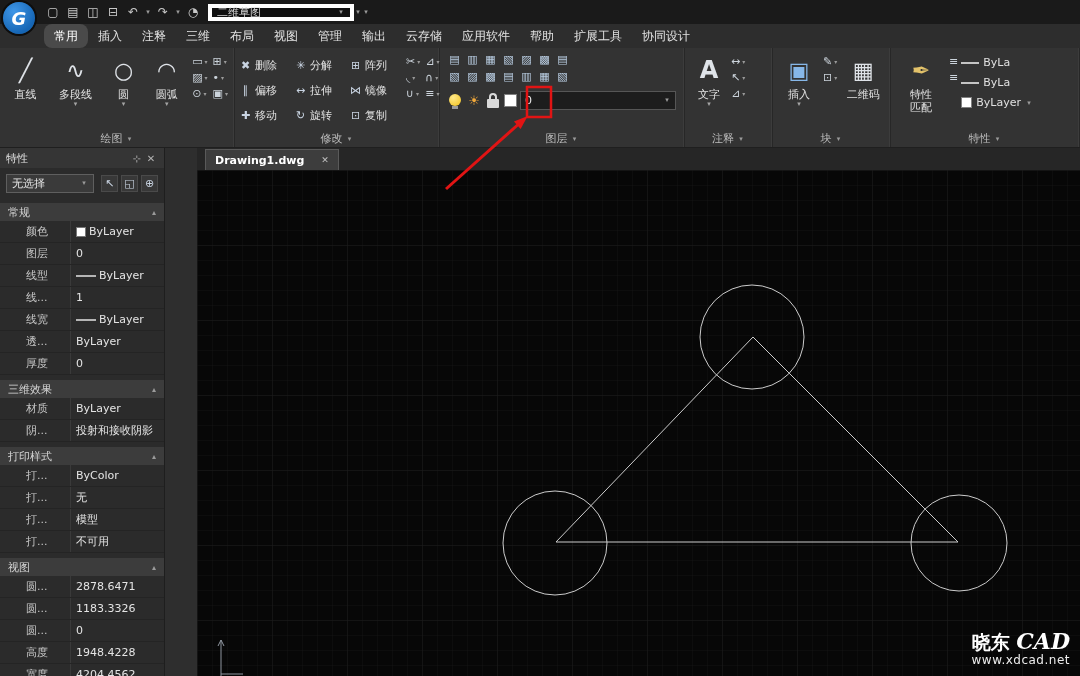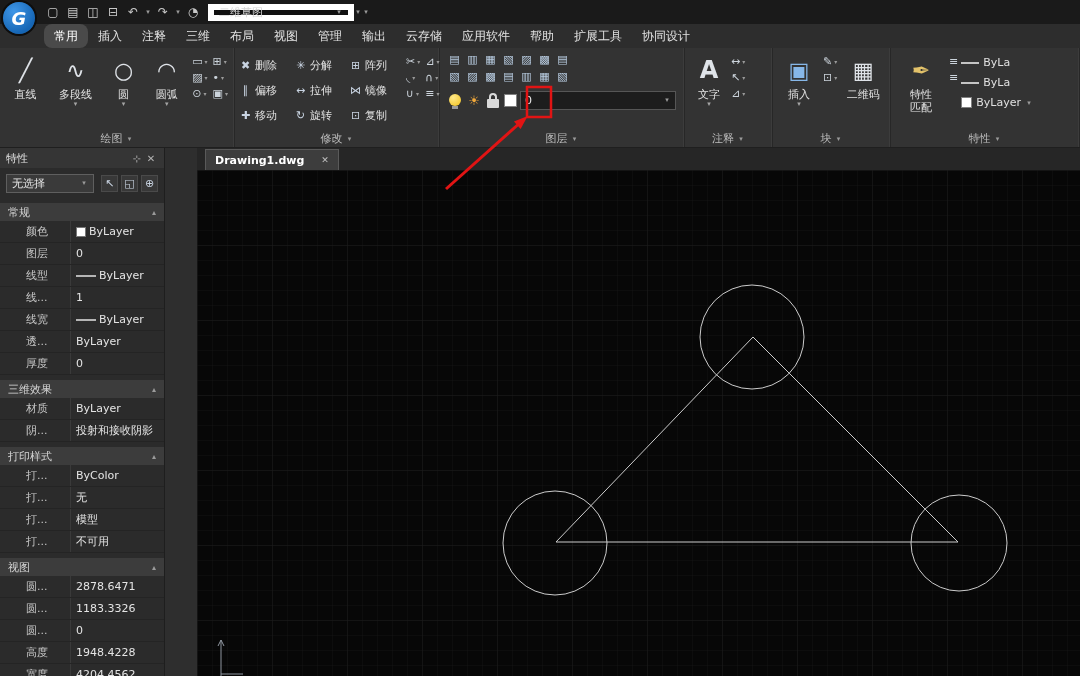--- a/index.html
+++ b/index.html
@@ -8,21 +8,21 @@
   .window{position:relative;width:1080px;height:676px;overflow:hidden;background:#2d2d2d;}
 
   
   .titlebar{height:24px;background:#1a1a1a;display:flex;align-items:center;padding-left:44px;position:relative;z-index:5;}
   .logo{position:absolute;left:3px;top:2px;width:32px;height:32px;border-radius:50%;
         background:radial-gradient(circle at 35% 30%,#3f97e8,#1565b4 72%);display:flex;align-items:center;justify-content:center;
         color:#fff;font-size:18px;font-weight:bold;font-style:italic;z-index:20;box-shadow:0 0 0 2px #0d0d0d;}
   .qat{display:flex;align-items:center;gap:2px;}
   .ticon{width:18px;height:18px;display:flex;align-items:center;justify-content:center;color:#c9c9c9;font-size:12px;}
   .tcaret{color:#9a9a9a;font-size:7px;width:8px;text-align:center;}
-  .workspace{margin-left:6px;width:146px;height:17px;background:#101010;border:6px solid #ffffff;color:#d5d5d5;
+  .workspace{margin-left:6px;width:146px;height:17px;background:#101010;border:4px solid #ffffff;color:#d5d5d5;
              font-size:11px;display:flex;align-items:center;justify-content:space-between;padding:0 5px;}
   .title-text{margin-left:auto;margin-right:32px;font-size:12px;color:#ececec;white-space:nowrap;}
 
   
   .menubar{height:24px;background:#2d2d2d;display:flex;padding-left:44px;}
   .mtab{height:24px;display:flex;align-items:center;padding:0 10px;font-size:12px;color:#e2e2e2;border-radius:8px;}
   .mtab.active{background:#4a4a4a;color:#fff;}
 
   
   .ribbon{height:100px;background:#333333;display:flex;border-bottom:1px solid #1f1f1f;}
@@ -645,20 +645,24 @@
           <g id="shapes" fill="none" stroke="#cccccc" stroke-width="1">
               <polygon points="556,167 359,372 761,372"></polygon>
               <circle cx="555" cy="167" r="52"></circle>
               <circle cx="358" cy="373" r="52"></circle>
               <circle cx="762" cy="373" r="48"></circle>
             </g>
           <g stroke="#8f96a0" stroke-width="1" fill="none">
             <path d="M24 506 L24 470 M21 476 L24 470 L27 476 M24 504 L46 504"></path>
           </g>
         </svg>
+        <div class="watermark">
+          <div class="wm1"><span>晓东</span> <span class="cad">CAD</span></div>
+          <div class="wm2">www.xdcad.net</div>
+        </div>
       </div>
     </div>
   </div>
 
   <svg class="annot" id="annot" width="1080" height="676">
       <rect x="527" y="87" width="24" height="30" fill="none" stroke="#e11414" stroke-width="2.5"></rect>
       <line x1="446" y1="189" x2="521" y2="122" stroke="#e11414" stroke-width="3"></line>
       <polygon points="527.7118508669748,116.00407989216919 520.6022606893645,129.05987276378087 513.9401272362192,121.60226068936446" fill="#e11414"></polygon>
     </svg>
 </div>

